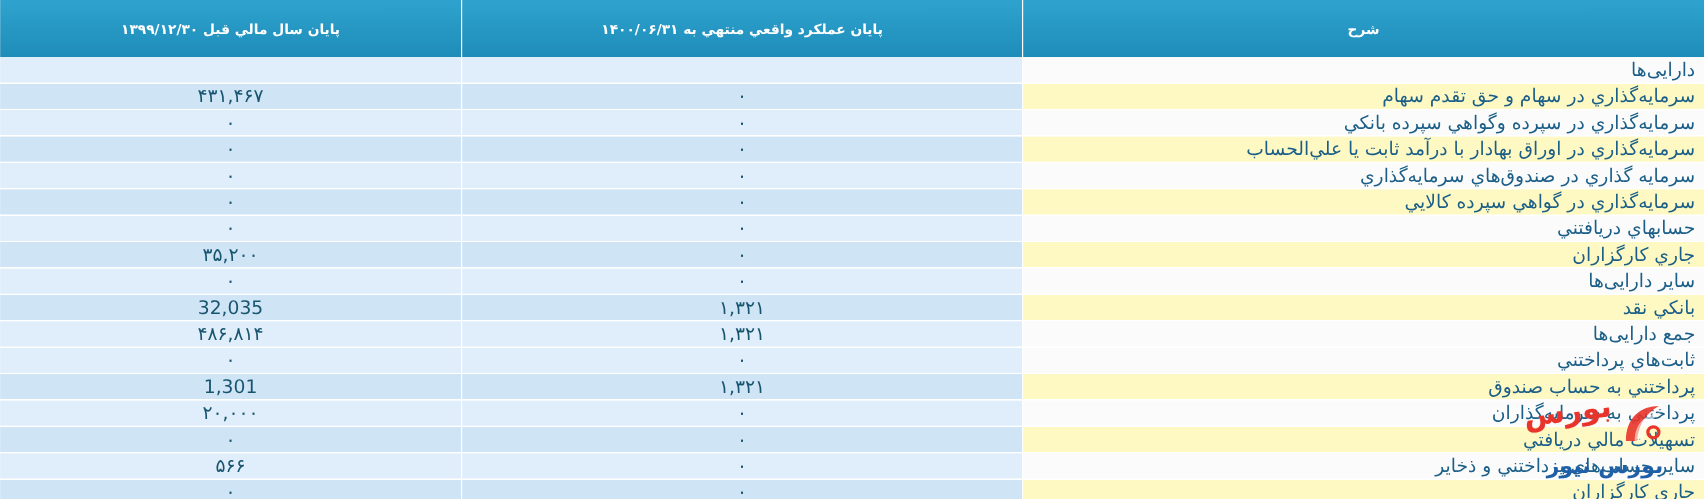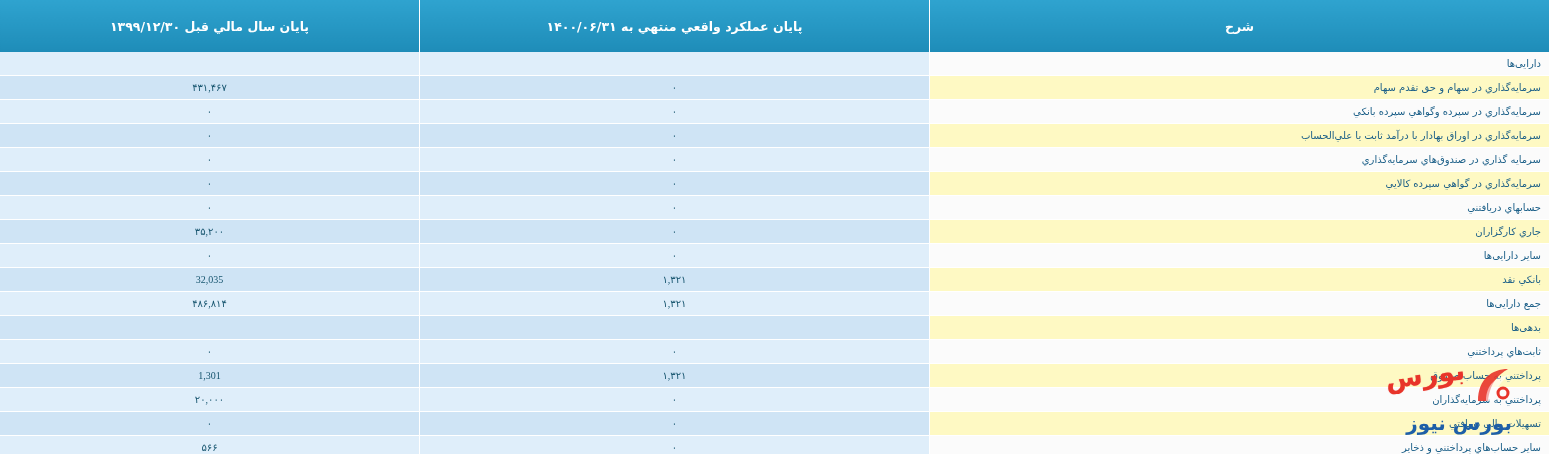--- a/index.html
+++ b/index.html
@@ -33,21 +33,21 @@
     height: 26px;
     padding: 13px 8px;
     text-align: center;
     border-left: 1px solid #ffffff;
     border-right: 1px solid #ffffff;
     vertical-align: middle;
     white-space: nowrap;
   }
   #financial-table tbody td {
     height: 21px;
-    font-size: 10px;
+    font-size: 17px;
     padding: 1px 8px;
     vertical-align: middle;
     border-bottom: 1px solid #ffffff;
     border-left: 1px solid #ffffff;
     border-right: 1px solid #ffffff;
     white-space: nowrap;
     overflow: hidden;
   }
   
   #financial-table tbody td.c-desc {
@@ -56,22 +56,21 @@
     background: #fbfbfb;
   }
   #financial-table tbody tr.alt td.c-desc {
     background: #fef9c3;
   }
   
   #financial-table tbody td.c-num {
     text-align: center;
     color: #17556f;
     background: #dfeefa;
-    font-size: 10px;
-    font-family: Liberation Serif, serif;
+    font-size: 17px;
   }
   #financial-table tbody tr.alt td.c-num {
     background: #cfe4f5;
   }
   
   #financial-table tbody td.c-num.blank {
     color: transparent;
   }
   .watermark {
     position: absolute;
@@ -176,25 +175,20 @@
       <tr class="alt">
         <td class="c-desc">بانکي نقد</td>
         <td class="c-num">۱,۳۲۱</td>
         <td class="c-num">32,035</td>
       </tr>
       <tr>
         <td class="c-desc">جمع دارایی‌ها</td>
         <td class="c-num">۱,۳۲۱</td>
         <td class="c-num">۴۸۶,۸۱۴</td>
       </tr>
-      <tr class="alt">
-        <td class="c-desc">بدهی‌ها</td>
-        <td class="c-num blank"></td>
-        <td class="c-num blank"></td>
-      </tr>
       <tr>
         <td class="c-desc">ثابت‌هاي پرداختني</td>
         <td class="c-num">۰</td>
         <td class="c-num">۰</td>
       </tr>
       <tr class="alt">
         <td class="c-desc">پرداختني به حساب صندوق</td>
         <td class="c-num">۱,۳۲۱</td>
         <td class="c-num">1,301</td>
       </tr>

